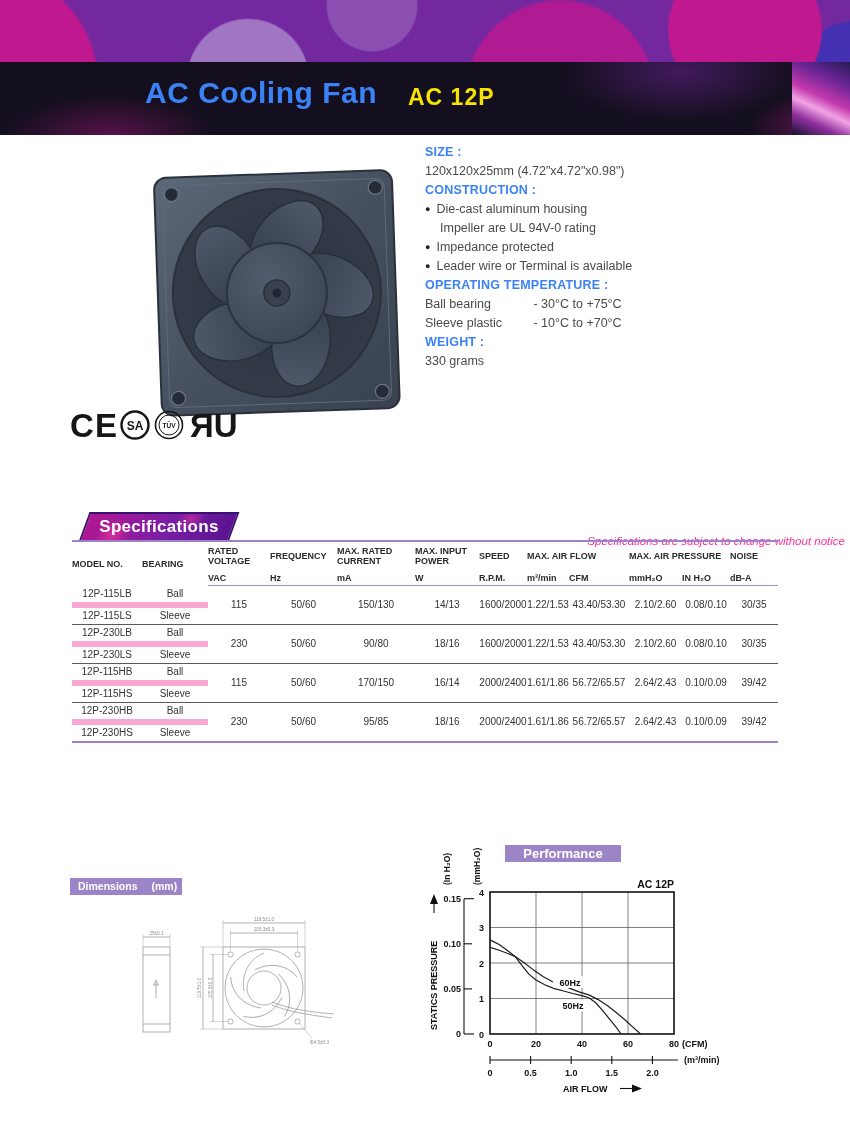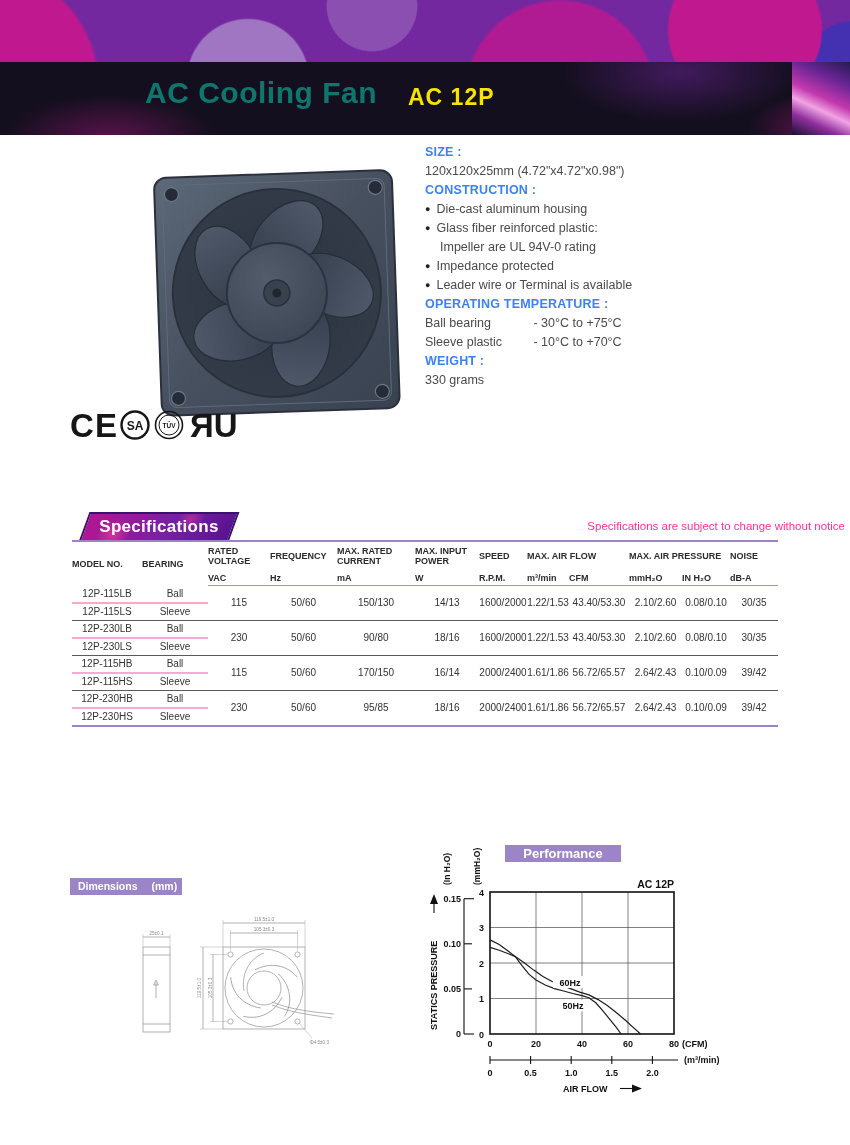--- a/index.html
+++ b/index.html
@@ -17,21 +17,21 @@
       radial-gradient(circle 55px at 855px 75px, #4331b2 97%, transparent 100%),
       #7428a0;}
   .title-band{position:absolute;left:0;top:62px;width:850px;height:73px;
     background:
       radial-gradient(ellipse 150px 60px at 110px 75px, rgba(192,24,142,.40), transparent 70%),
       radial-gradient(ellipse 170px 70px at 680px 10px, rgba(120,40,170,.45), transparent 70%),
       radial-gradient(ellipse 130px 55px at 840px 65px, rgba(192,24,142,.55), transparent 70%),
       #140f1e;}
   .crystal{position:absolute;right:0;top:0;width:58px;height:73px;
     background:linear-gradient(205deg,#241b55 0%,#6b2596 25%,#c238ad 48%,#f2a3e4 62%,#8f2f9e 78%,#181130 100%);}
-  .page-title{position:absolute;left:145px;top:76px;font-size:30px;font-weight:bold;color:#0f766e;letter-spacing:.5px;}
+  .page-title{position:absolute;left:145px;top:76px;font-size:30px;font-weight:bold;color:#3b82f6;letter-spacing:.5px;}
   .model-code{position:absolute;left:408px;top:84px;font-size:23px;font-weight:bold;color:#f6e300;letter-spacing:1px;}
 
   
   .fan-photo{position:absolute;left:130px;top:152px;}
 
   
   .info{position:absolute;left:425px;top:143px;width:415px;font-size:12.5px;color:#4a4a4a;}
   .info .hd{color:#3b82f6;font-weight:bold;font-size:12.5px;line-height:19px;letter-spacing:.2px;}
   .info .tx{line-height:19px;}
   .bullet-row{line-height:19px;}
@@ -48,30 +48,30 @@
 
   
   .spec-banner{position:absolute;left:84px;top:512px;width:146px;height:26px;
     transform:skewX(-20deg);border:2px solid #3a1070;
     background:
       radial-gradient(circle 22px at 20% 80%, rgba(231,53,155,.8), transparent 75%),
       radial-gradient(circle 18px at 70% 20%, rgba(231,53,155,.55), transparent 75%),
       linear-gradient(100deg,#b21691 0%,#7a1fa5 55%,#5a1390 100%);}
   .spec-banner span{display:block;transform:skewX(20deg);color:#fff;font-weight:bold;
     font-size:17px;text-align:center;line-height:26px;letter-spacing:.3px;}
-  .spec-notice{position:absolute;right:5px;top:520px;font-size:11.5px;color:#ff3096;}
+  .spec-notice{position:absolute;right:5px;top:535px;font-size:11.5px;color:#ff3096;font-style:italic;}
 
   .spec-table{position:absolute;left:72px;top:540px;width:706px;border-collapse:collapse;
     table-layout:fixed;border-top:2px solid #9e82c8;border-bottom:2px solid #9e82c8;}
   .spec-table th{font-size:9px;color:#2b2b2b;font-weight:bold;text-align:left;padding:1px 0;line-height:10px;}
   .spec-table tr.h1 th{height:26px;vertical-align:middle;}
   .spec-table tr.h2 th{height:13px;border-bottom:1.5px solid #a98fd0;}
   .spec-table td{font-size:10px;color:#333;text-align:center;height:16px;line-height:14px;padding:0;}
   .spec-table tr.gsep td{border-top:1px solid #5a5a5a;}
-  .spec-table td.sub{border-bottom:2px solid #f9a8d4;}
+  .spec-table td.sub{border-bottom:6px solid #f9a8d4;}
 
   
   .dim-banner{position:absolute;left:70px;top:878px;width:112px;height:17px;background:#9c85c6;
     color:#fff;font-weight:bold;font-size:10.5px;line-height:17px;}
   .dim-banner .t1{margin-left:8px;}
   .dim-banner .t2{margin-left:14px;}
   .dim-drawing{position:absolute;left:60px;top:898px;}
   .dim-drawing .ln{stroke:#909090;stroke-width:.7;fill:none;}
   .dim-drawing .thin{stroke:#aaaaaa;stroke-width:.5;fill:none;}
   .dim-drawing text{fill:#8a8a8a;font-size:4.6px;}
@@ -139,21 +139,20 @@
       <circle cx="45" cy="243" r="7" fill="#252b37" stroke="#6d7688" stroke-width="1.2"></circle>
       <circle cx="249" cy="243" r="7" fill="#252b37" stroke="#6d7688" stroke-width="1.2"></circle>
     </g>
   </svg>
 
   <div class="info">
     <div class="hd">SIZE :</div>
     <div class="tx">120x120x25mm (4.72"x4.72"x0.98")</div>
     <div class="hd">CONSTRUCTION :</div>
     <div class="bullet-row"><span class="dot">●</span><span>Die-cast aluminum housing</span></div>
-    <div class="bullet-row"><span class="dot">●</span><span>Glass fiber reinforced plastic:</span></div>
     <div class="sub-line">Impeller are UL 94V-0 rating</div>
     <div class="bullet-row"><span class="dot">●</span><span>Impedance protected</span></div>
     <div class="bullet-row"><span class="dot">●</span><span>Leader wire or Terminal is available</span></div>
     <div class="hd">OPERATING TEMPERATURE :</div>
     <div class="temp-row">
       <span class="lbl">Ball bearing</span>
       <span>- 30°C to +75°C</span>
     </div>
     <div class="temp-row">
       <span class="lbl">Sleeve plastic</span>

